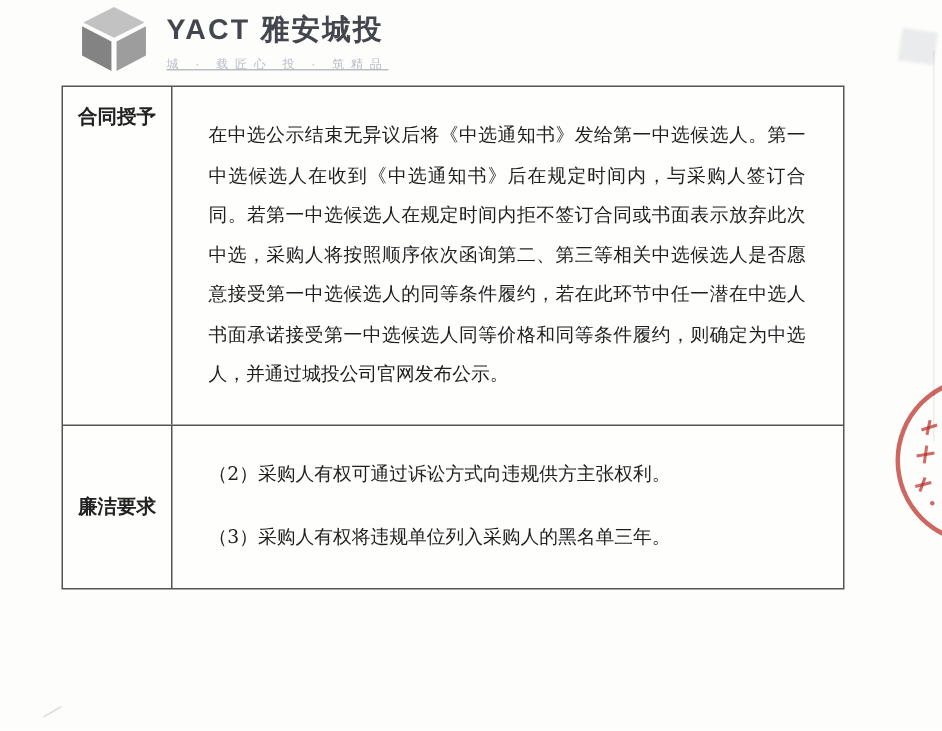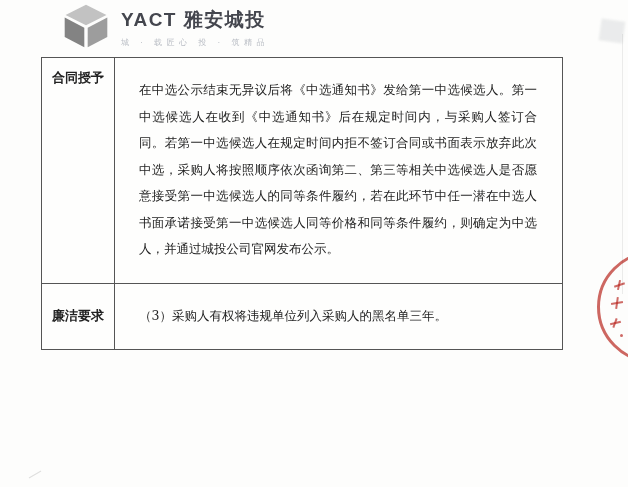--- a/index.html
+++ b/index.html
@@ -3,32 +3,33 @@
 <meta charset="utf-8">
 <style>
   html,body{margin:0;padding:0;}
   body{
     width:628px;height:487px;position:relative;overflow:hidden;
     background:#fdfdfc;
     font-family:"DejaVu Serif","Liberation Serif",serif;
     color:#2b2b2b;
   }
   
-  .logo{position:absolute;left:60px;top:3px;display:flex;align-items:flex-start;}
+  .logo{position:absolute;left:50px;top:3px;display:flex;align-items:flex-start;}
   .cube-wrap{width:52px;height:46px;}
   .logo-text{margin-left:9px;padding-top:4px;}
   .brand{
     font-family:"Liberation Sans","DejaVu Sans",sans-serif;
     font-size:19px;font-weight:bold;letter-spacing:1.5px;color:#44464e;
     white-space:nowrap;
   }
   .tagline{
     font-family:"Liberation Sans","DejaVu Sans",sans-serif;
     font-size:8px;letter-spacing:4.5px;color:#b9bdc4;margin-top:4px;
     white-space:nowrap;
+    text-decoration:underline;
   }
   
   .doc-table{
     position:absolute;left:41px;top:57px;width:520px;
     border:1px solid #555;
     background:#fefefd;
   }
   .row{display:flex;}
   .row-1{border-bottom:1px solid #555;}
   .cell{box-sizing:border-box;}
@@ -102,20 +103,21 @@
     <div class="row row-1">
       <div class="cell head v-top">合同授予</div>
       <div class="cell body">
         <p>在中选公示结束无异议后将《中选通知书》发给第一中选候选人。第一中选候选人在收到《中选通知书》后在规定时间内，与采购人签订合同。若第一中选候选人在规定时间内拒不签订合同或书面表示放弃此次中选，采购人将按照顺序依次函询第二、第三等相关中选候选人是否愿意接受第一中选候选人的同等条件履约，若在此环节中任一潜在中选人书面承诺接受第一中选候选人同等价格和同等条件履约，则确定为中选人，并通过城投公司官网发布公示。</p>
       </div>
     </div>
 
     <div class="row row-2">
       <div class="cell head v-center">廉洁要求</div>
       <div class="cell body">
+        <p>（2）采购人有权可通过诉讼方式向违规供方主张权利。</p>
         <p>（3）采购人有权将违规单位列入采购人的黑名单三年。</p>
       </div>
     </div>
 
   </div>
 
   <div class="seal">
     <div class="seal-marks">
       <i class="m1"></i>
         <i class="m2"></i>

